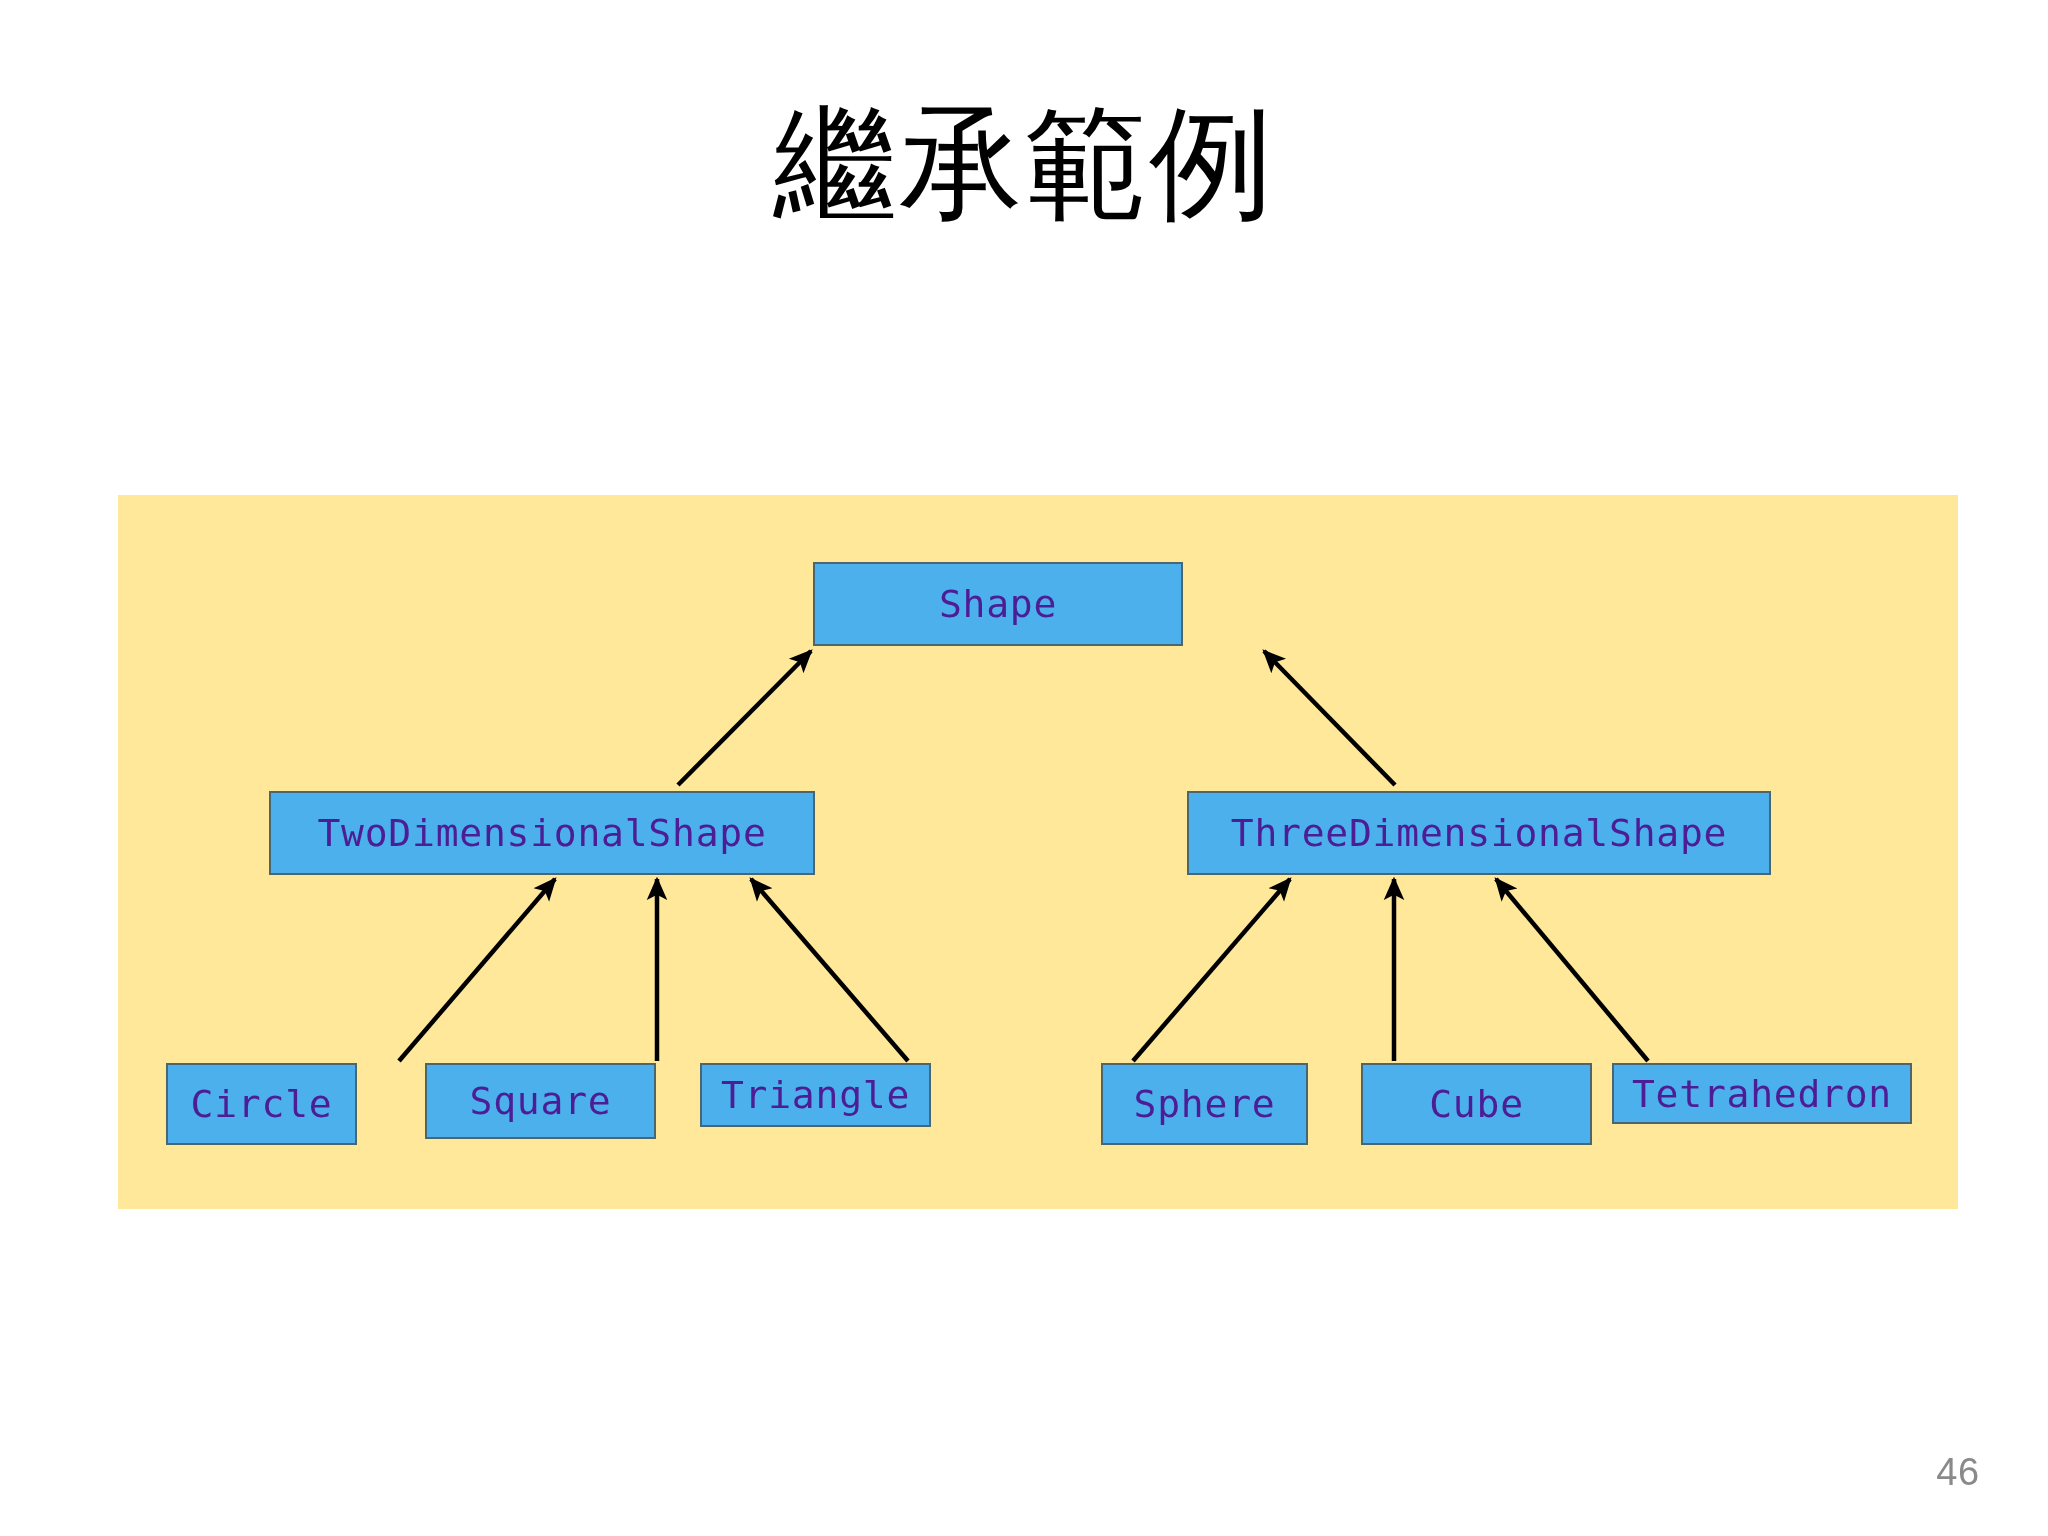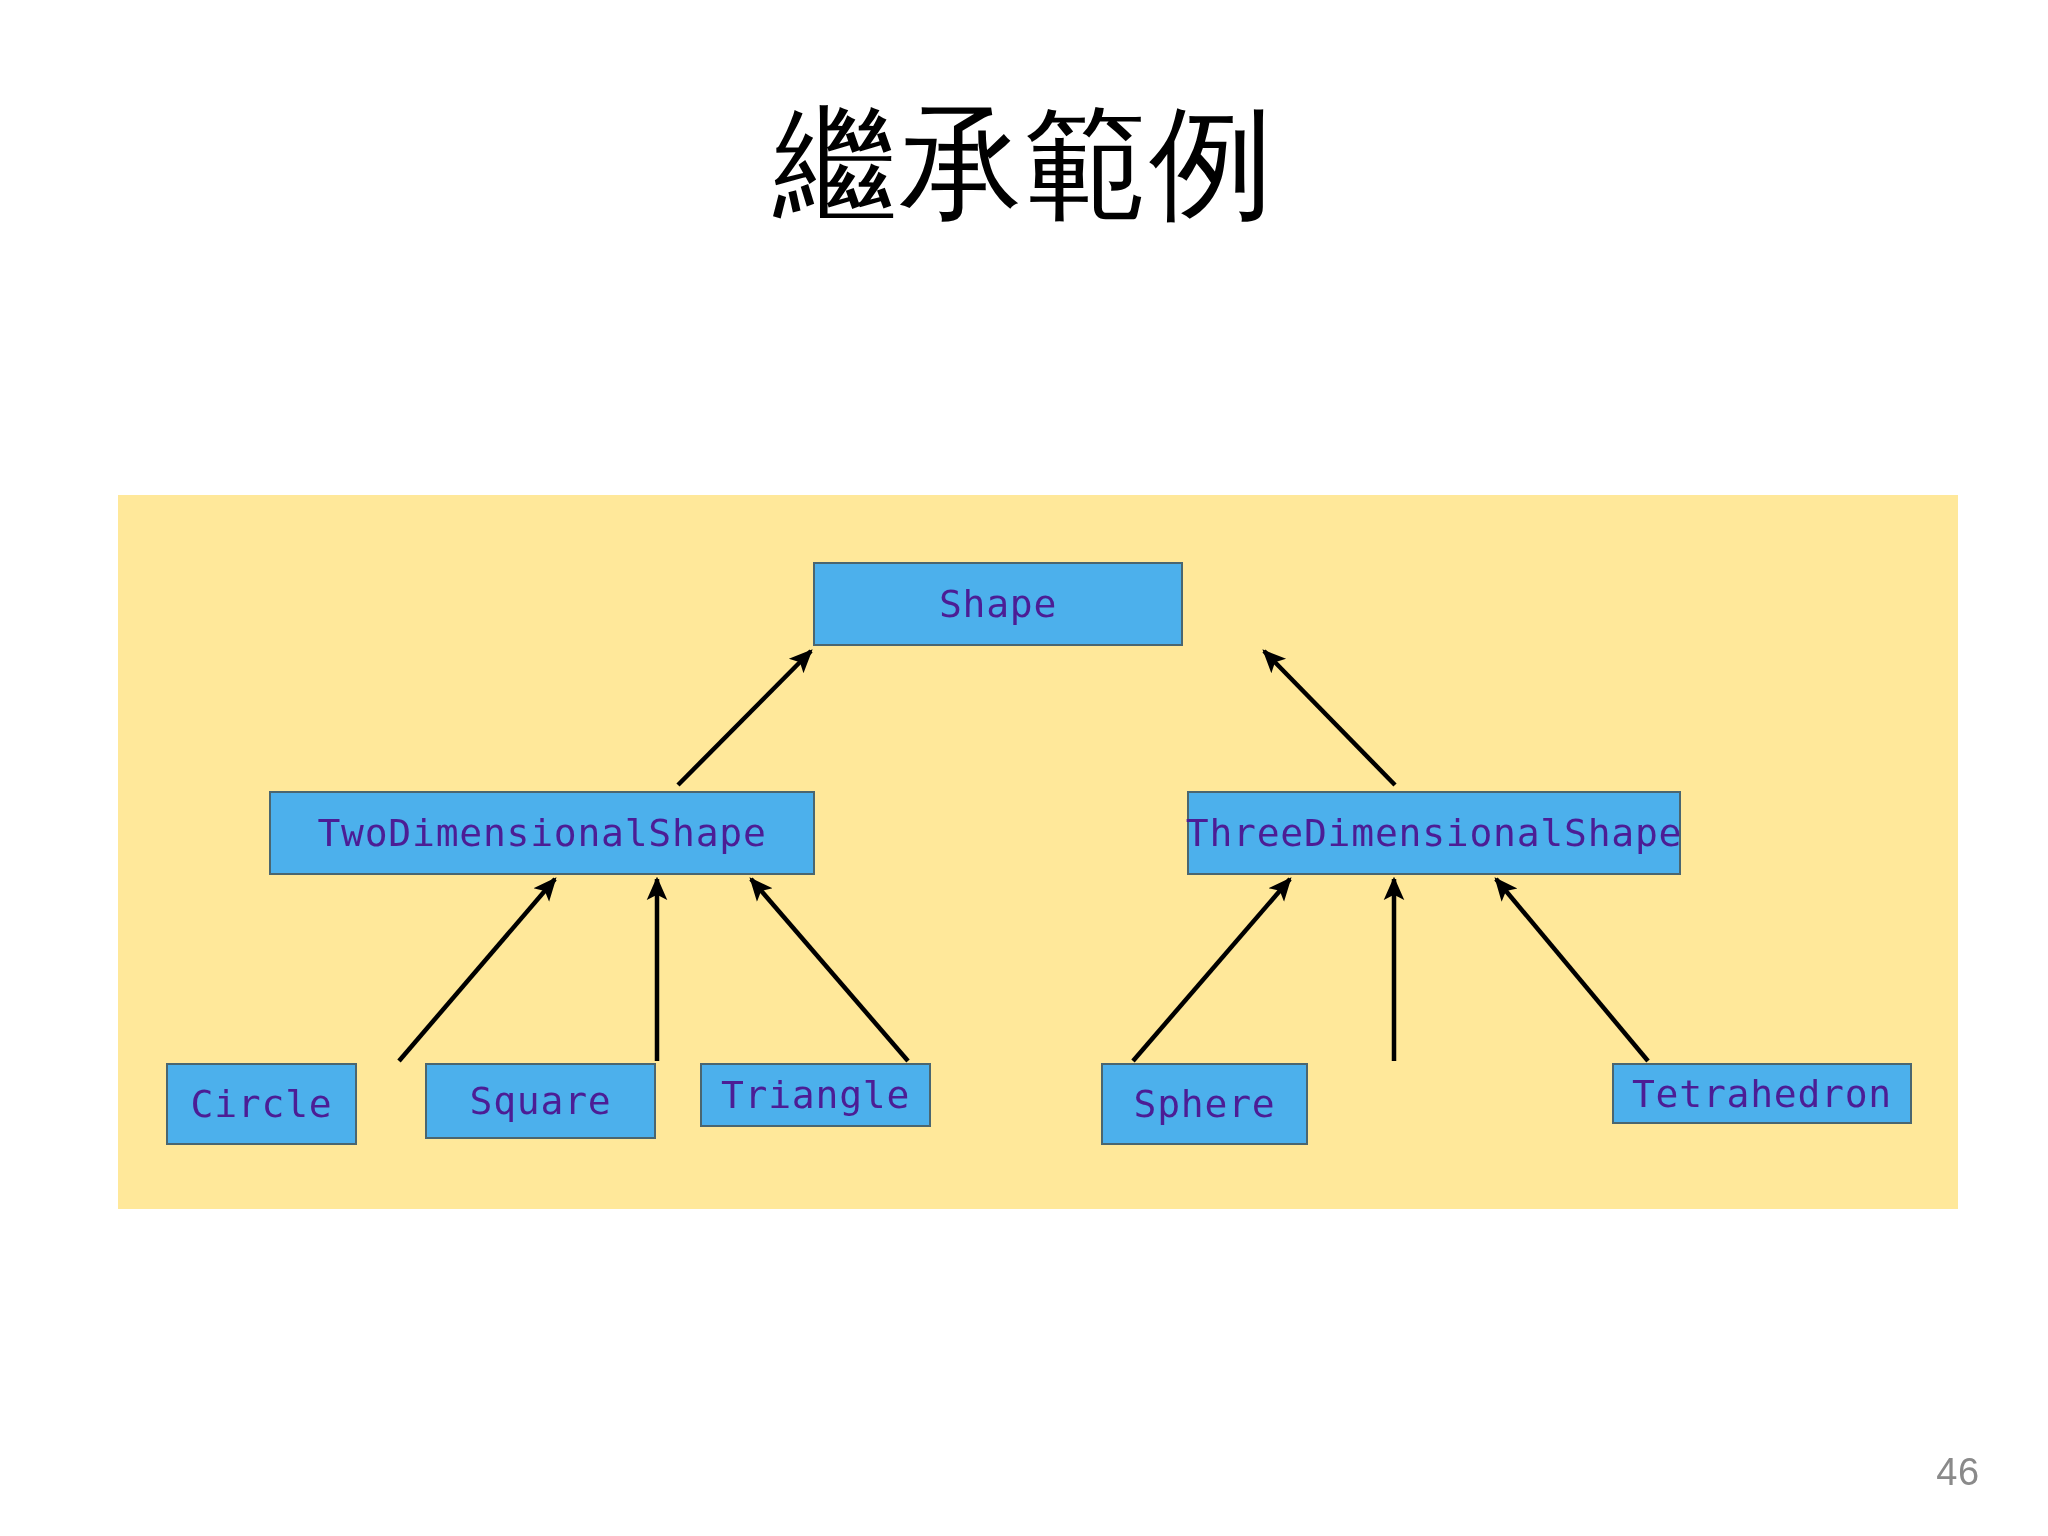--- a/index.html
+++ b/index.html
@@ -121,40 +121,43 @@
     </svg>
 
     <div class="class-box" style="left:695px; top:67px; width:370px; height:84px;">
       <span class="class-label">Shape</span>
     </div>
 
     <div class="class-box" style="left:151px; top:296px; width:546px; height:84px;">
       <span class="class-label">TwoDimensionalShape</span>
     </div>
 
-    <div class="class-box" style="left:1069px; top:296px; width:494px; height:84px;">
+    <div class="class-box" style="left:1069px; top:296px; width:584px; height:84px;">
       <span class="class-label">ThreeDimensionalShape</span>
     </div>
 
     <div class="class-box" style="left:48px; top:568px; width:191px; height:82px;">
       <span class="class-label">Circle</span>
     </div>
 
     <div class="class-box" style="left:307px; top:568px; width:231px; height:76px;">
       <span class="class-label">Square</span>
     </div>
 
     <div class="class-box" style="left:582px; top:568px; width:231px; height:64px;">
       <span class="class-label">Triangle</span>
     </div>
 
     <div class="class-box" style="left:983px; top:568px; width:207px; height:82px;">
       <span class="class-label">Sphere</span>
     </div>
 
+    <div class="class-box" style="left:1243px; top:568px; width:231px; height:82px;">
+      <span class="class-label">Cube</span>
+    </div>
 
     <div class="class-box" style="left:1494px; top:568px; width:300px; height:61px;">
       <span class="class-label">Tetrahedron</span>
     </div>
 
   </div>
 
   <div id="page-number">46</div>
 
 </div>

